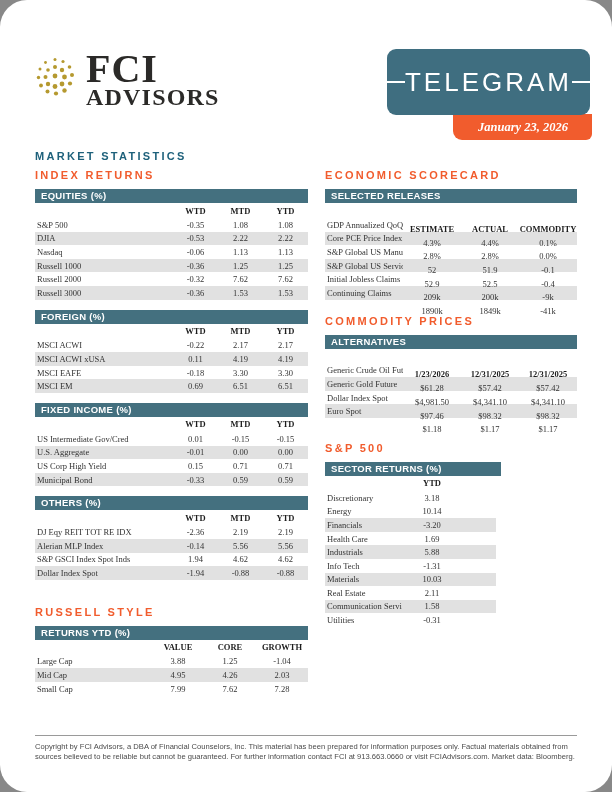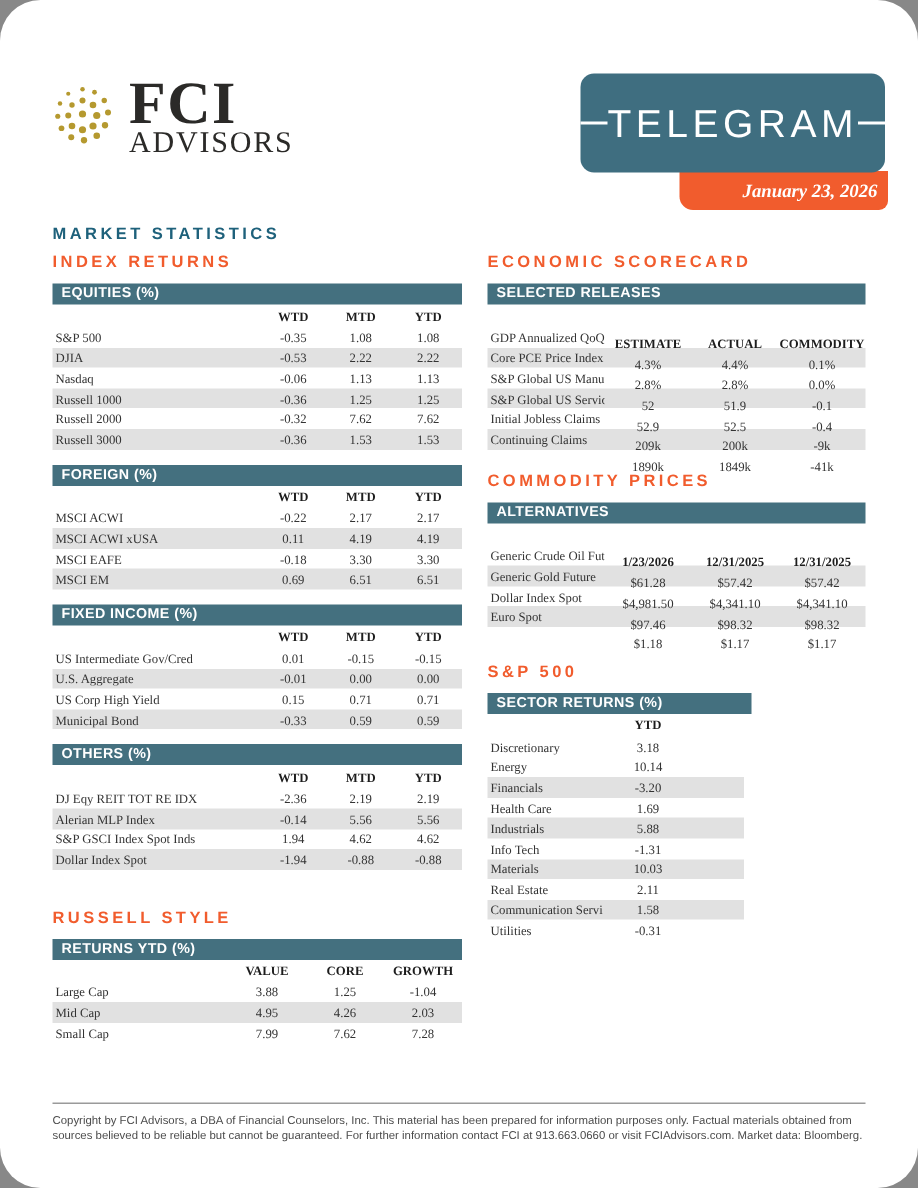--- a/index.html
+++ b/index.html
@@ -7,34 +7,34 @@
     position:relative; width:612px; height:792px; margin:0 auto;
     background:#ffffff; overflow:hidden;
     font-family:"Liberation Sans", sans-serif;
     border-radius:27px;
   }
 
   
   .logo-icon { position:absolute; left:33px; top:54px; width:44px; height:44px; }
   .logo-text { position:absolute; left:86px; top:50px; color:#2b2a28; font-family:"Liberation Serif", serif; }
   .logo-fci { font-size:40px; font-weight:600; line-height:0.95; letter-spacing:1px; }
-  .logo-advisors { font-size:20px; font-weight:400; letter-spacing:1.2px; margin-top:-4px; }
+  .logo-advisors { font-size:24px; font-weight:700; letter-spacing:1.2px; margin-top:-4px; }
 
   .telegram-box {
     position:absolute; left:387px; top:49px; width:203px; height:66px;
     background:#3f6e80; border-radius:9px; z-index:2;
     display:flex; align-items:center; justify-content:center;
   }
   .tg-line { width:152px; height:2px; background:#ffffff; }
   .tg-text { color:#ffffff; font-size:26px; font-weight:400; letter-spacing:3px; margin:3px 0; }
 
   .date-ribbon {
     position:absolute; left:453px; top:114px; width:139px; height:26px;
     background:#f15c2d; z-index:1; border-radius:0 0 6px 9px;
-    display:flex; align-items:center; justify-content:flex-end; padding-right:7px; box-sizing:border-box;
+    display:flex; align-items:center; justify-content:flex-end; padding-right:24px; box-sizing:border-box;
   }
   .date-text { color:#ffffff; font-family:"Liberation Serif", serif; font-style:italic; font-weight:bold; font-size:12.5px; }
 
   
   .col-left  { position:absolute; left:35px;  top:150px; width:273px; }
   .col-right { position:absolute; left:325px; top:150px; width:252px; }
 
   .sec { font-size:11px; font-weight:bold; letter-spacing:2.3px; line-height:12px; }
   .sec.teal { color:#1e617b; }
   .sec.orange { color:#f15c2d; }

